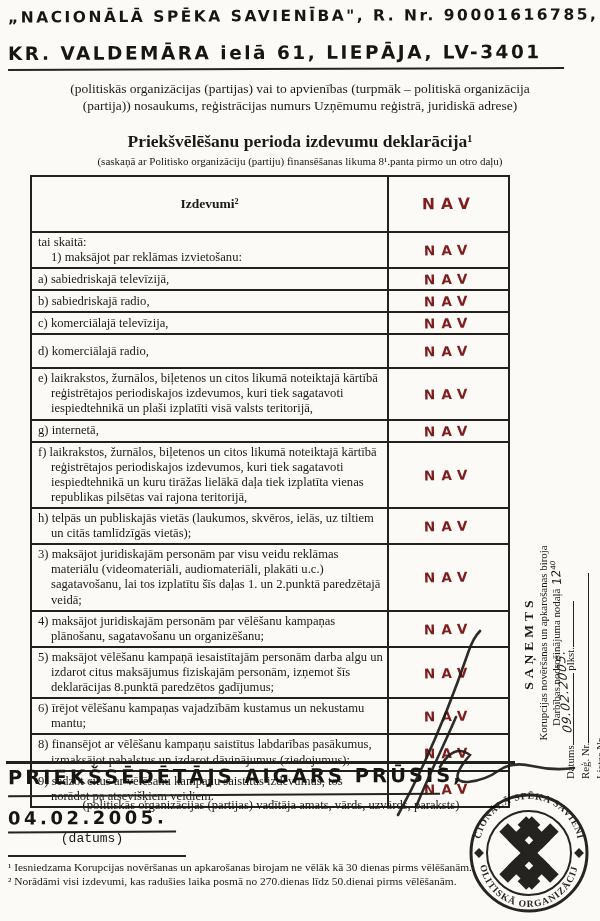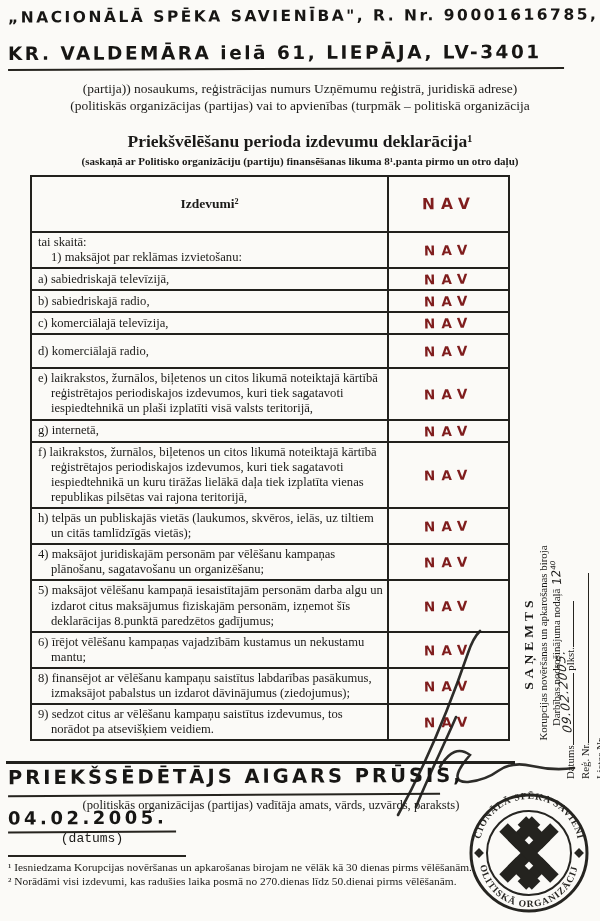--- a/index.html
+++ b/index.html
@@ -5,21 +5,21 @@
   html,body{margin:0;padding:0;}
   body{background:#e8e8e6;font-family:"Liberation Serif",serif;}
   .page{position:relative;width:600px;height:921px;background:#fbfaf7;color:#1b1a18;overflow:hidden;margin:0 auto;}
   .hw{font-family:"DejaVu Sans",sans-serif;color:#171614;}
   .printed{font-family:"Liberation Serif",serif;color:#1b1a18;}
 
   .org-line{position:absolute;left:8px;top:7px;width:586px;font-size:15.5px;letter-spacing:2.5px;font-weight:bold;transform:rotate(-0.3deg);white-space:nowrap;}
   .address-line{position:absolute;left:8px;top:42px;width:556px;font-size:18.5px;letter-spacing:2.5px;font-weight:bold;border-bottom:2px solid #26241f;padding-bottom:5px;transform:rotate(-0.2deg);white-space:nowrap;}
   .org-caption{position:absolute;left:0;top:80px;width:600px;text-align:center;font-size:13.5px;line-height:1.26;}
   .form-title{position:absolute;left:0;top:131px;width:600px;text-align:center;font-size:17.5px;font-weight:bold;}
-  .form-subtitle{position:absolute;left:0;top:155px;width:600px;text-align:center;font-size:11px;font-weight:bold;}
+  .form-subtitle{position:absolute;left:0;top:155px;width:600px;text-align:center;font-size:11px;font-weight:normal;}
 
   table.expenses{position:absolute;left:30px;top:175px;width:478px;border-collapse:collapse;table-layout:fixed;}
   table.expenses th,table.expenses td{border:2px solid #22211d;vertical-align:middle;}
   table.expenses col.c1{width:357px;}
   table.expenses col.c2{width:121px;}
   th.head-label{height:52px;font-size:13.5px;font-weight:bold;text-align:center;font-family:"Liberation Serif",serif;margin-left:24px;}
   td.label{font-size:12.6px;line-height:1.2;padding:2px 4px 2px 19px;text-indent:-13px;white-space:pre-line;font-family:"Liberation Serif",serif;}
   td.val,th.head-val{text-align:center;}
   .nav{font-family:"DejaVu Sans",sans-serif;font-size:13.5px;letter-spacing:6px;font-weight:bold;color:#7f1d1d;display:inline-block;transform:rotate(-1deg);}
   th.head-val .nav{font-size:15.5px;transform:rotate(-0.5deg);}
@@ -53,22 +53,22 @@
 </style>
 </head>
 <body>
 
 <div class="page">
 
   <div class="org-line hw">„NACIONĀLĀ SPĒKA SAVIENĪBA", R. Nr. 90001616785,</div>
   <div class="address-line hw">KR. VALDEMĀRA ielā 61, LIEPĀJA, LV-3401</div>
 
   <div class="org-caption printed">
+    <div>(politiskās organizācijas (partijas) vai to apvienības (turpmāk – politiskā organizācija</div>
     <div>(partija)) nosaukums, reģistrācijas numurs Uzņēmumu reģistrā, juridiskā adrese)</div>
-    <div>(politiskās organizācijas (partijas) vai to apvienības (turpmāk – politiskā organizācija</div>
   </div>
 
   <div class="form-title printed">Priekšvēlēšanu perioda izdevumu deklarācija¹</div>
   <div class="form-subtitle printed">(saskaņā ar Politisko organizāciju (partiju) finansēšanas likuma 8¹.panta pirmo un otro daļu)</div>
 
   <table class="expenses">
     <colgroup>
         <col class="c1">
         <col class="c2">
       </colgroup>
@@ -107,20 +107,24 @@
         <tr>
           <td class="label">g) internetā,</td>
           <td class="val"><span class="nav">NAV</span></td>
         </tr>
         <tr>
           <td class="label">f) laikrakstos, žurnālos, biļetenos un citos likumā noteiktajā kārtībā reģistrētajos periodiskajos izdevumos, kuri tiek sagatavoti iespiedtehnikā un kuru tirāžas lielākā daļa tiek izplatīta vienas republikas pilsētas vai rajona teritorijā,</td>
           <td class="val"><span class="nav">NAV</span></td>
         </tr>
         <tr>
           <td class="label">h) telpās un publiskajās vietās (laukumos, skvēros, ielās, uz tiltiem un citās tamlīdzīgās vietās);</td>
+          <td class="val"><span class="nav">NAV</span></td>
+        </tr>
+        <tr>
+          <td class="label">3) maksājot juridiskajām personām par visu veidu reklāmas materiālu (videomateriāli, audiomateriāli, plakāti u.c.) sagatavošanu, lai tos izplatītu šīs daļas 1. un 2.punktā paredzētajā veidā;</td>
           <td class="val"><span class="nav">NAV</span></td>
         </tr>
         <tr>
           <td class="label">4) maksājot juridiskajām personām par vēlēšanu kampaņas plānošanu, sagatavošanu un organizēšanu;</td>
           <td class="val"><span class="nav">NAV</span></td>
         </tr>
         <tr>
           <td class="label">5) maksājot vēlēšanu kampaņā iesaistītajām personām darba algu un izdarot citus maksājumus fiziskajām personām, izņemot šīs deklarācijas 8.punktā paredzētos gadījumus;</td>
           <td class="val"><span class="nav">NAV</span></td>
         </tr>

